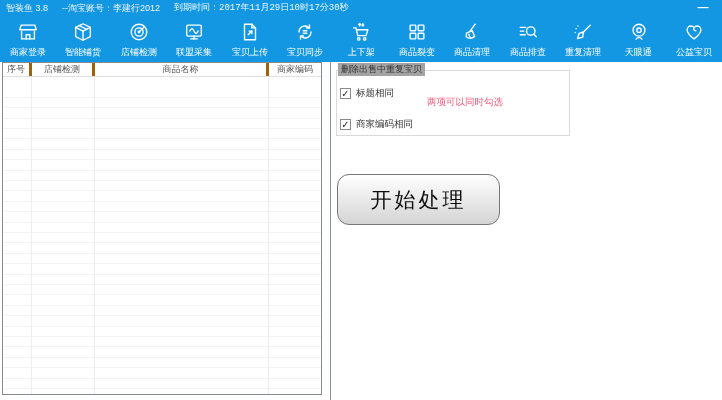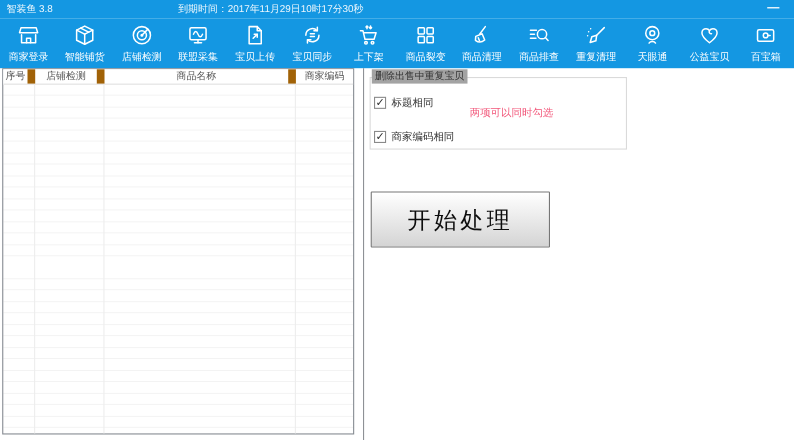--- a/index.html
+++ b/index.html
@@ -9,21 +9,21 @@
     font-family:"Liberation Sans","DejaVu Sans",sans-serif;
     -webkit-font-smoothing:antialiased;
   }
   
   .titlebar{
     position:absolute;top:0;left:0;width:722px;height:17px;
     background:#1497e2;color:rgba(255,255,255,.92);font-size:9px;line-height:17px;padding-left:24px;
   }
   .tb-app{position:absolute;left:6px;top:0;}
   .tb-account{position:absolute;left:62px;top:0;}
-  .tb-expire{position:absolute;left:162px;top:0;}
+  .tb-expire{position:absolute;left:174px;top:0;font-family:Liberation Mono, monospace;}
   .win-btn{position:absolute;top:0;width:22px;height:17px;text-align:center;color:#fff;
     font-size:11px;line-height:15px;font-weight:bold;cursor:pointer;}
   .win-min{right:32px;}
   .win-close{right:4px;}
   
   .toolbar{
     position:absolute;top:17px;left:0;width:722px;height:45px;
     background:#1497e2;display:flex;justify-content:center;
   }
   .tb-item{flex:1;display:flex;flex-direction:column;align-items:center;
@@ -32,21 +32,21 @@
   .tb-label{font-size:9.5px;margin-top:3px;white-space:nowrap;transform:scale(.95);}
   
   .grid{
     position:absolute;left:2px;top:62px;width:318px;height:331px;
     border:1px solid #868b92;background:
       repeating-linear-gradient(to bottom, transparent 0px, transparent 9.5px, #f3f3f3 9.5px, #f3f3f3 10.4px);
     background-position:0 14px;
   }
   .grid-header{position:absolute;left:0;top:0;width:100%;height:13px;background:#fff;
     border-bottom:1px solid #e0e0e0;display:flex;font-size:9px;color:#555;}
-  .gh-cell{border-right:7px solid #a16207;line-height:13px;text-align:center;
+  .gh-cell{border-right:3px solid #a16207;line-height:13px;text-align:center;
     box-sizing:border-box;overflow:hidden;white-space:nowrap;}
   .gh-c0{width:29px;}
   .gh-c1{width:63px;}
   .gh-c2{width:174px;}
   .gh-c3{flex:1;border-right:none;}
   .col-line{position:absolute;top:14px;bottom:0;width:1px;background:#ededed;}
   .cl-0{left:28px;}.cl-1{left:91px;}.cl-2{left:265px;}
   
   .splitter{position:absolute;left:330px;top:62px;width:1px;height:338px;background:#8e9196;}
   
@@ -55,32 +55,33 @@
   .groupbox-title{position:absolute;top:-8px;left:1px;background:#a3a3a3;padding:0 3px;
     font-size:9px;color:#333;white-space:nowrap;}
   .check-row{position:absolute;display:flex;align-items:center;font-size:9.5px;color:#333;cursor:pointer;}
   .check-row-1{left:340px;top:87px;}
   .check-row-2{left:340px;top:118px;}
   .checkbox{width:11px;height:11px;border:1px solid #8a8a8a;background:#fff;
     box-sizing:border-box;font-size:10px;line-height:9px;text-align:center;color:#2b2b2b;margin-right:5px;}
   .hint{position:absolute;left:427px;top:96px;font-size:9.5px;color:#f2577a;white-space:nowrap;}
   .start-btn{
     position:absolute;left:337px;top:174px;width:163px;height:51px;
-    border:1px solid #767676;border-radius:1px;
+    border:1px solid #767676;border-radius:12px;
     background:linear-gradient(#ffffff,#ededed 42%,#d4d4d4);
     font-size:21px;color:#0d0d0d;letter-spacing:3px;
     display:flex;align-items:center;justify-content:center;cursor:pointer;
     font-family:inherit;box-shadow:inset 0 1px 0 #fff;
   }
 </style>
 </head>
 <body>
 
 <div class="titlebar">
   <span class="tb-app">智装鱼  3.8</span>
+  <span class="tb-account">--淘宝账号：李建行2012</span>
   <span class="tb-expire">到期时间：2017年11月29日10时17分30秒</span>
   <span class="win-btn win-min">—</span>
   <span class="win-btn win-close">x</span>
 </div>
 
 <div class="toolbar">
 
   <div class="tb-item">
     <span>
         <svg viewBox="0 0 24 24" fill="none" stroke="#fff" stroke-width="1.5" stroke-linecap="round" stroke-linejoin="round">
@@ -225,30 +226,20 @@
   <div class="tb-item">
     <span>
         <svg viewBox="0 0 24 24" fill="none" stroke="#fff" stroke-width="1.5" stroke-linecap="round" stroke-linejoin="round">
           <path d="M12 19.5C7.2 15.7 4.5 12.7 4.5 9.7c0-2.3 1.8-4.2 4.1-4.2 1.4 0 2.7.7 3.4 1.9.7-1.2 2-1.9 3.4-1.9 2.3 0 4.1 1.9 4.1 4.2 0 3-2.7 6-7.5 9.8z"></path>
           <path d="M12 7.4c-1 1.8.3 3.2 2 3.2"></path>
         </svg>
       </span>
     <span class="tb-label">公益宝贝</span>
   </div>
 
-  <div class="tb-item">
-    <span>
-        <svg viewBox="0 0 24 24" fill="none" stroke="#fff" stroke-width="1.5" stroke-linecap="round" stroke-linejoin="round">
-          <rect x="4" y="6.5" width="16" height="11.5" rx="1.5"></rect>
-          <circle cx="12" cy="12.2" r="2.3"></circle>
-          <path d="M14.3 12.2h2.2"></path>
-        </svg>
-      </span>
-    <span class="tb-label">百宝箱</span>
-  </div>
 
 </div>
 
 <div class="grid">
   <div class="grid-header">
     <div class="gh-cell gh-c0">序号</div>
     <div class="gh-cell gh-c1">店铺检测</div>
     <div class="gh-cell gh-c2">商品名称</div>
     <div class="gh-cell gh-c3">商家编码</div>
   </div>

